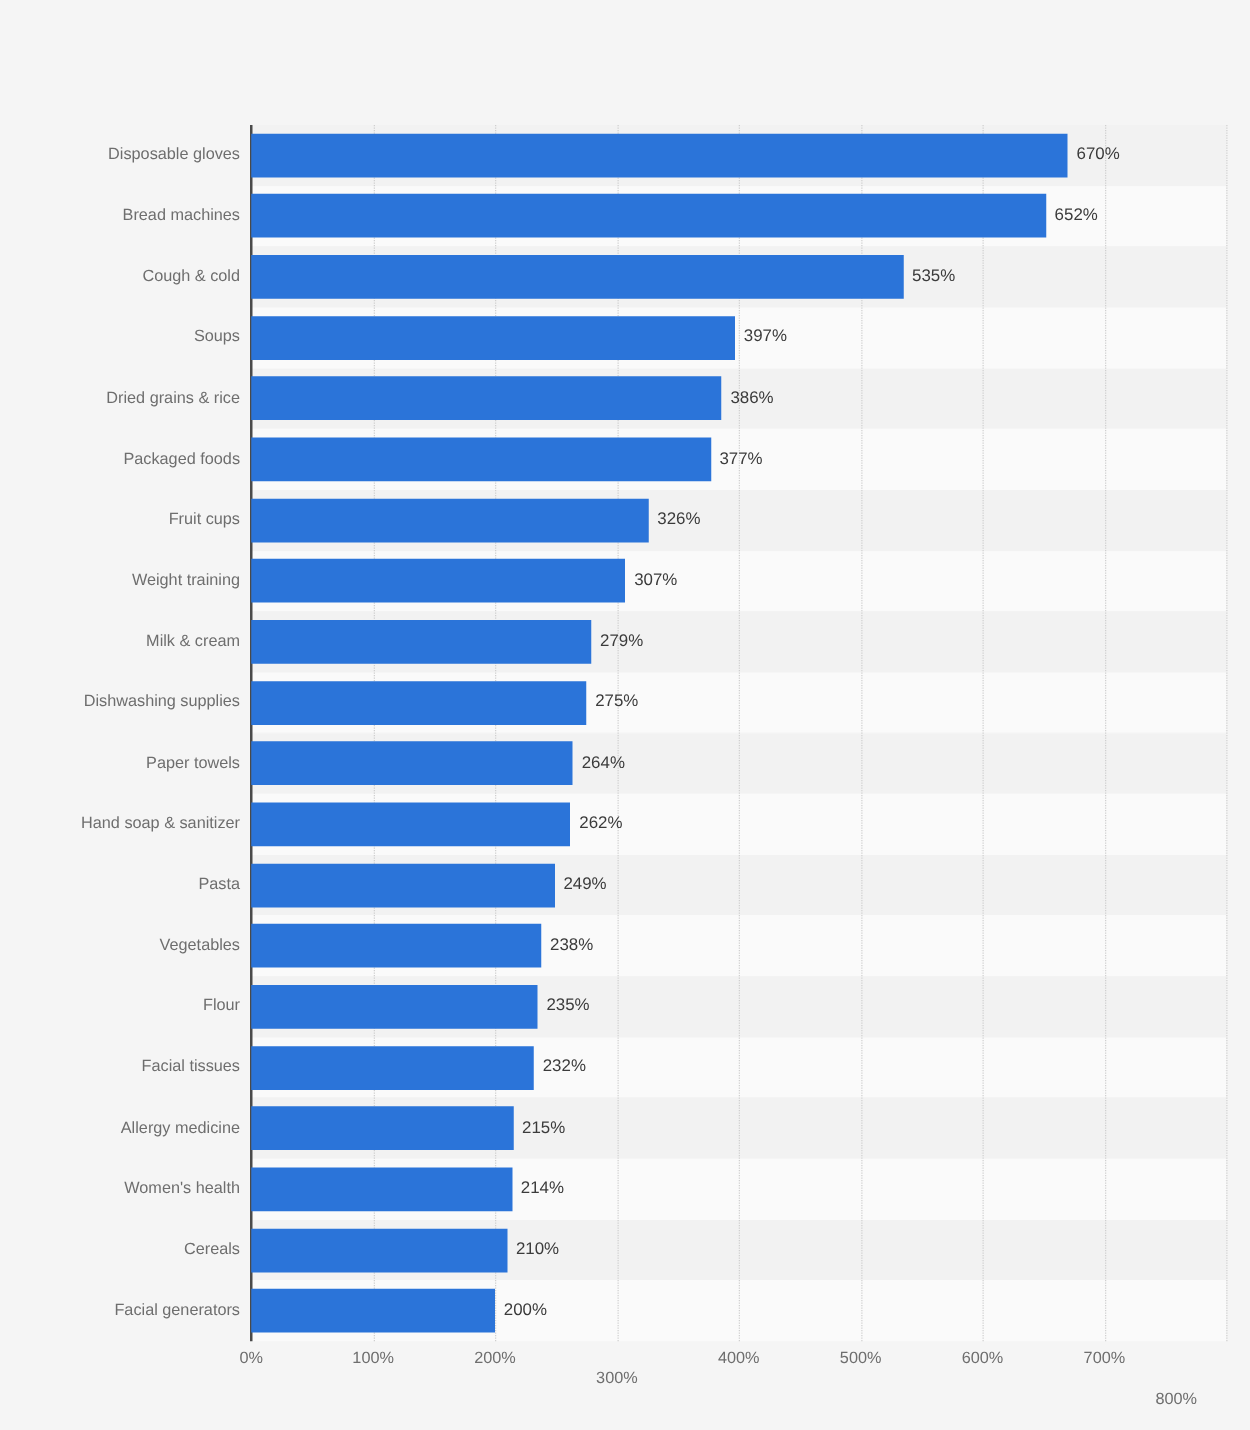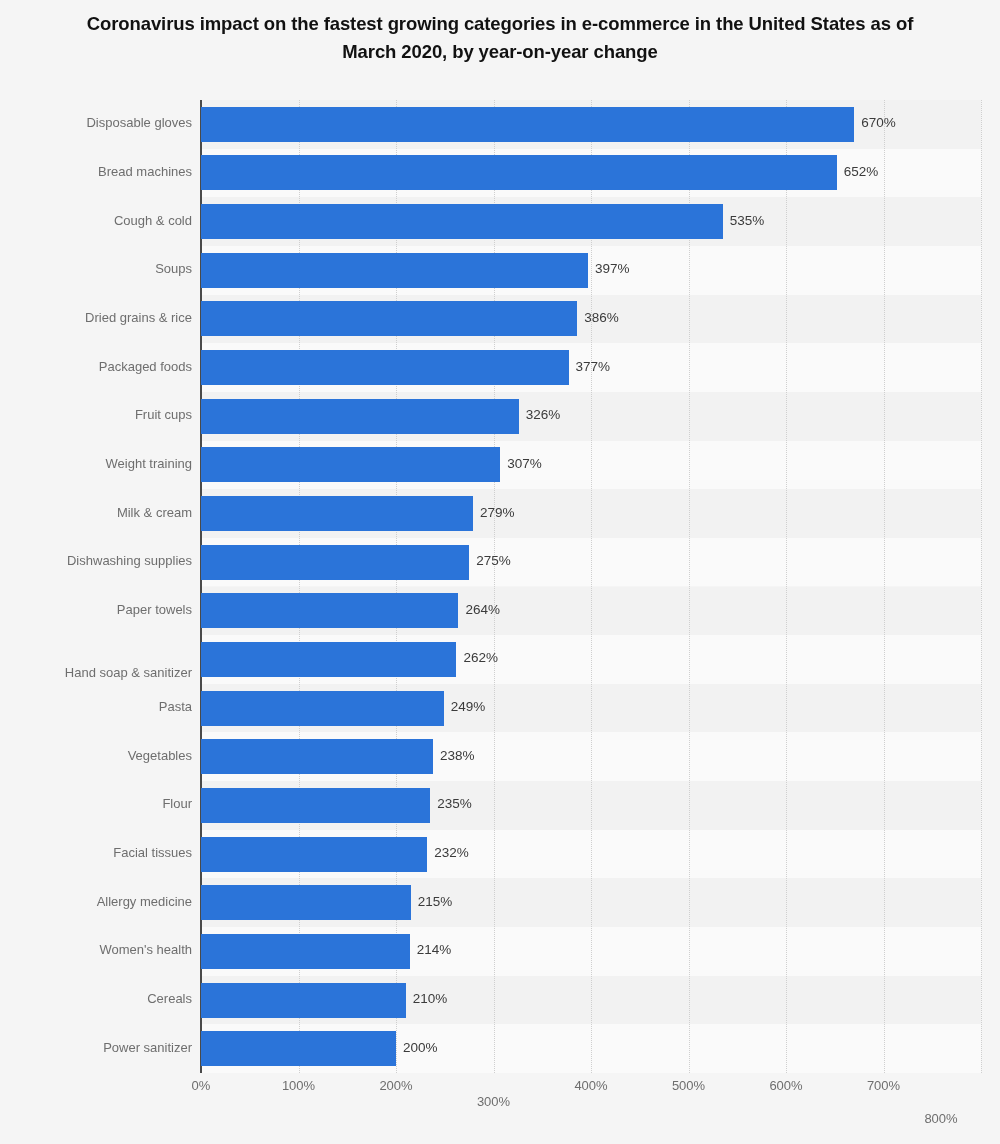--- a/index.html
+++ b/index.html
@@ -135,44 +135,43 @@
     text-align: center;
     font-size: 11.5px;
     color: #8a8a8a;
   }
 </style>
 </head>
 <body>
 
 <div id="chart-root">
 
-  <div class="chart-title">Coronavirus impact on the fastest growing categories in e-commerce in the United States as of March 2020, by year-on-year change</div>
 
   <div class="plot-wrap">
     <div class="cat-col" id="cat-col">
         <div class="cat-label" style="top: 15.325px;">Disposable gloves</div>
         <div class="cat-label" style="top: 63.975px;">Bread machines</div>
         <div class="cat-label" style="top: 112.625px; padding-left: 28px;">Cough &amp; cold</div>
         <div class="cat-label" style="top: 161.275px;">Soups</div>
         <div class="cat-label" style="top: 209.925px;">Dried grains &amp; rice</div>
         <div class="cat-label" style="top: 258.575px;">Packaged foods</div>
         <div class="cat-label" style="top: 307.225px;">Fruit cups</div>
         <div class="cat-label" style="top: 355.875px;">Weight training</div>
         <div class="cat-label" style="top: 404.525px;">Milk &amp; cream</div>
         <div class="cat-label" style="top: 453.175px;">Dishwashing supplies</div>
         <div class="cat-label" style="top: 501.825px;">Paper towels</div>
-        <div class="cat-label" style="top: 550.475px; margin-top: 15px;">Hand soap &amp; sanitizer</div>
+        <div class="cat-label" style="top: 550.475px;">Hand soap &amp; sanitizer</div>
         <div class="cat-label" style="top: 599.125px;">Pasta</div>
         <div class="cat-label" style="top: 647.775px;">Vegetables</div>
         <div class="cat-label" style="top: 696.425px;">Flour</div>
         <div class="cat-label" style="top: 745.075px;">Facial tissues</div>
         <div class="cat-label" style="top: 793.725px;">Allergy medicine</div>
         <div class="cat-label" style="top: 842.375px;">Women's health</div>
         <div class="cat-label" style="top: 891.025px;">Cereals</div>
-        <div class="cat-label" style="top: 939.675px;">Power sanitizer</div>
+        <div class="cat-label" style="top: 939.675px;">Facial generators</div>
       </div>
     <div class="plot-area" id="plot-area">
       <div class="band odd" style="top: 0px; height: 48.65px;"></div>
         <div class="band even" style="top: 48.65px; height: 48.65px;"></div>
         <div class="band odd" style="top: 97.3px; height: 48.65px;"></div>
         <div class="band even" style="top: 145.95px; height: 48.65px;"></div>
         <div class="band odd" style="top: 194.6px; height: 48.65px;"></div>
         <div class="band even" style="top: 243.25px; height: 48.65px;"></div>
         <div class="band odd" style="top: 291.9px; height: 48.65px;"></div>
         <div class="band even" style="top: 340.55px; height: 48.65px;"></div>

